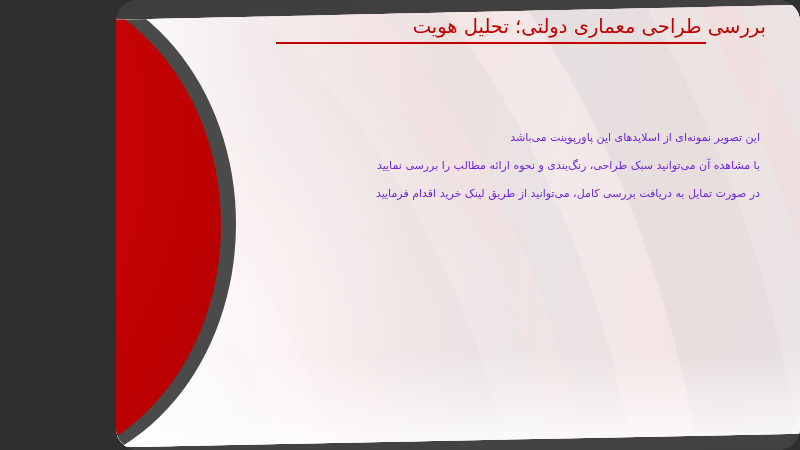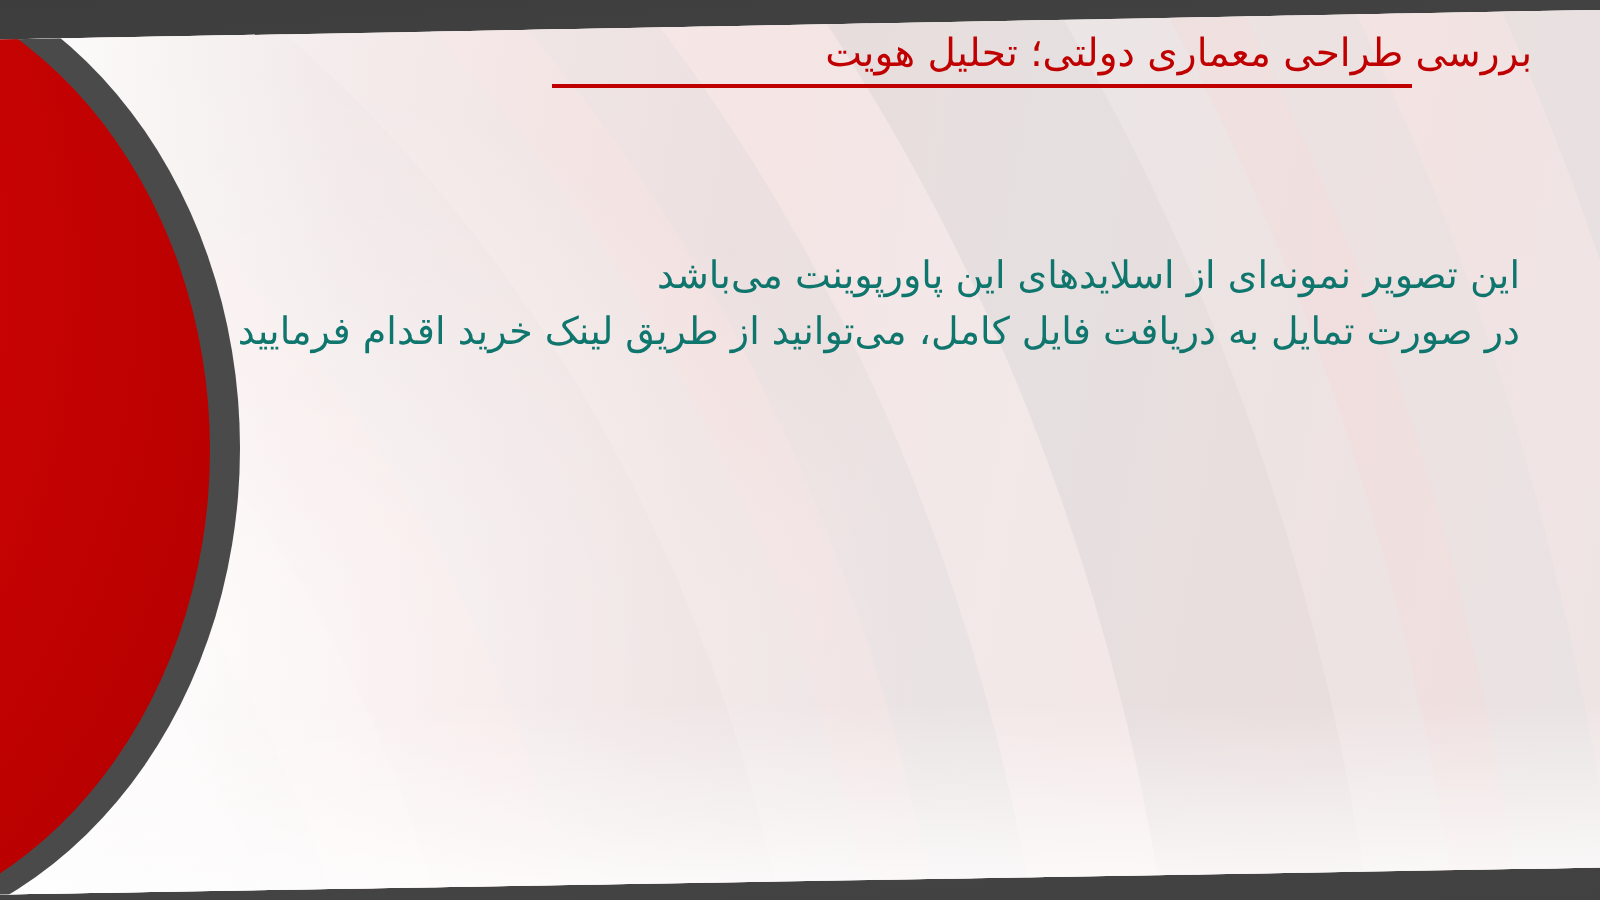--- a/index.html
+++ b/index.html
@@ -5,23 +5,24 @@
 <style>
   html,body{margin:0;padding:0;background:#2f2f2f;}
   body{
     font-family:"DejaVu Sans","Liberation Sans",sans-serif;
     -webkit-font-smoothing:antialiased;
   }
 
   
   #slide{
     position:relative;
-    width:800px;height:450px;
+    width:684px;height:450px;
     overflow:hidden;
     background:#494949;
+    border-radius:22px;
   }
 
   
   .frame-dark{
     position:absolute;inset:0;
     background:
       linear-gradient(175.6deg,#3d3d3d 0%,#4e4e4e 45%,#414141 100%);
   }
 
   
@@ -111,22 +112,22 @@
     width:430px;
     margin-left:auto;
     margin-right:60px;
   }
 
   .body-block{
     position:absolute;
     right:40px;left:150px;top:124px;
   }
   .body-line{
-    color:#0f766e;
-    font-size:19px;
+    color:#6d28d9;
+    font-size:11px;
     line-height:28px;
     font-weight:400;
     white-space:nowrap;
   }
 </style>
 </head>
 <body>
 
 <div id="slide">
 
@@ -161,18 +162,19 @@
 
     <div class="content">
 
       <div class="title-block">
         <div class="title-line">بررسی طراحی معماری دولتی؛ تحلیل هویت</div>
         <div class="title-rule"></div>
       </div>
 
       <div class="body-block">
         <div class="body-line">این تصویر نمونه‌ای از اسلایدهای این پاورپوینت می‌باشد</div>
-        <div class="body-line">در صورت تمایل به دریافت فایل کامل، می‌توانید از طریق لینک خرید اقدام فرمایید</div>
+        <div class="body-line">با مشاهده آن می‌توانید سبک طراحی، رنگ‌بندی و نحوه ارائه مطالب را بررسی نمایید</div>
+        <div class="body-line">در صورت تمایل به دریافت بررسی کامل، می‌توانید از طریق لینک خرید اقدام فرمایید</div>
       </div>
 
     </div>
   </div>
 </div>
 
 </body></html>

